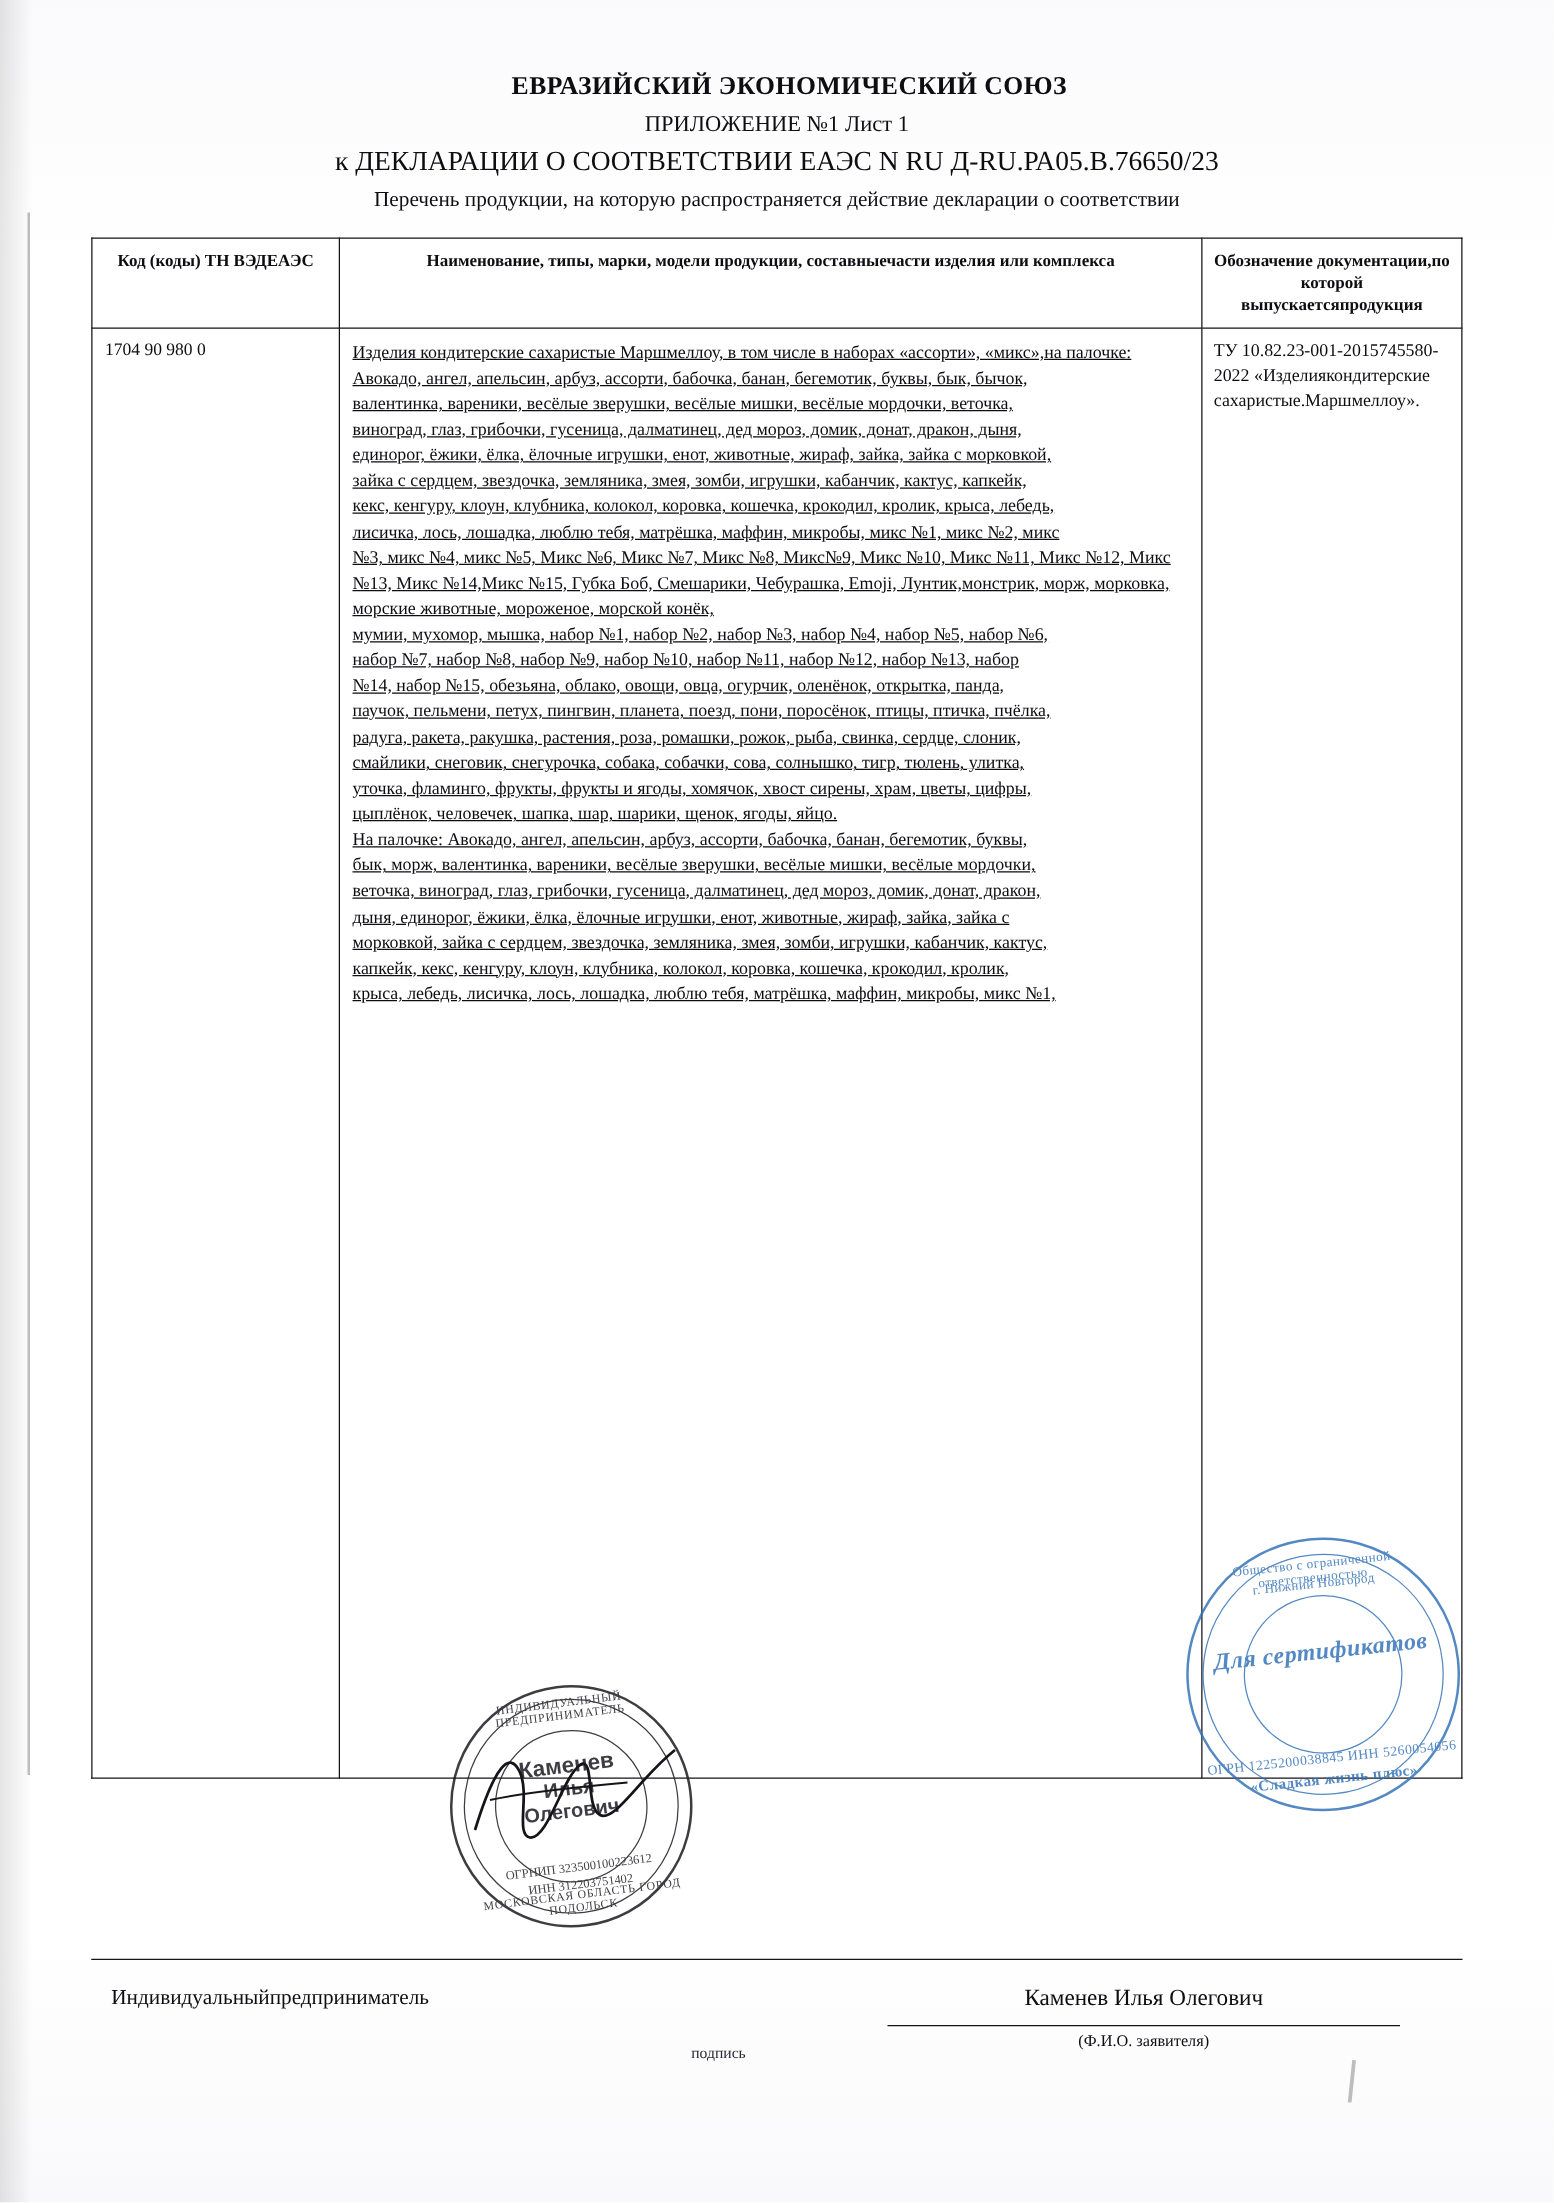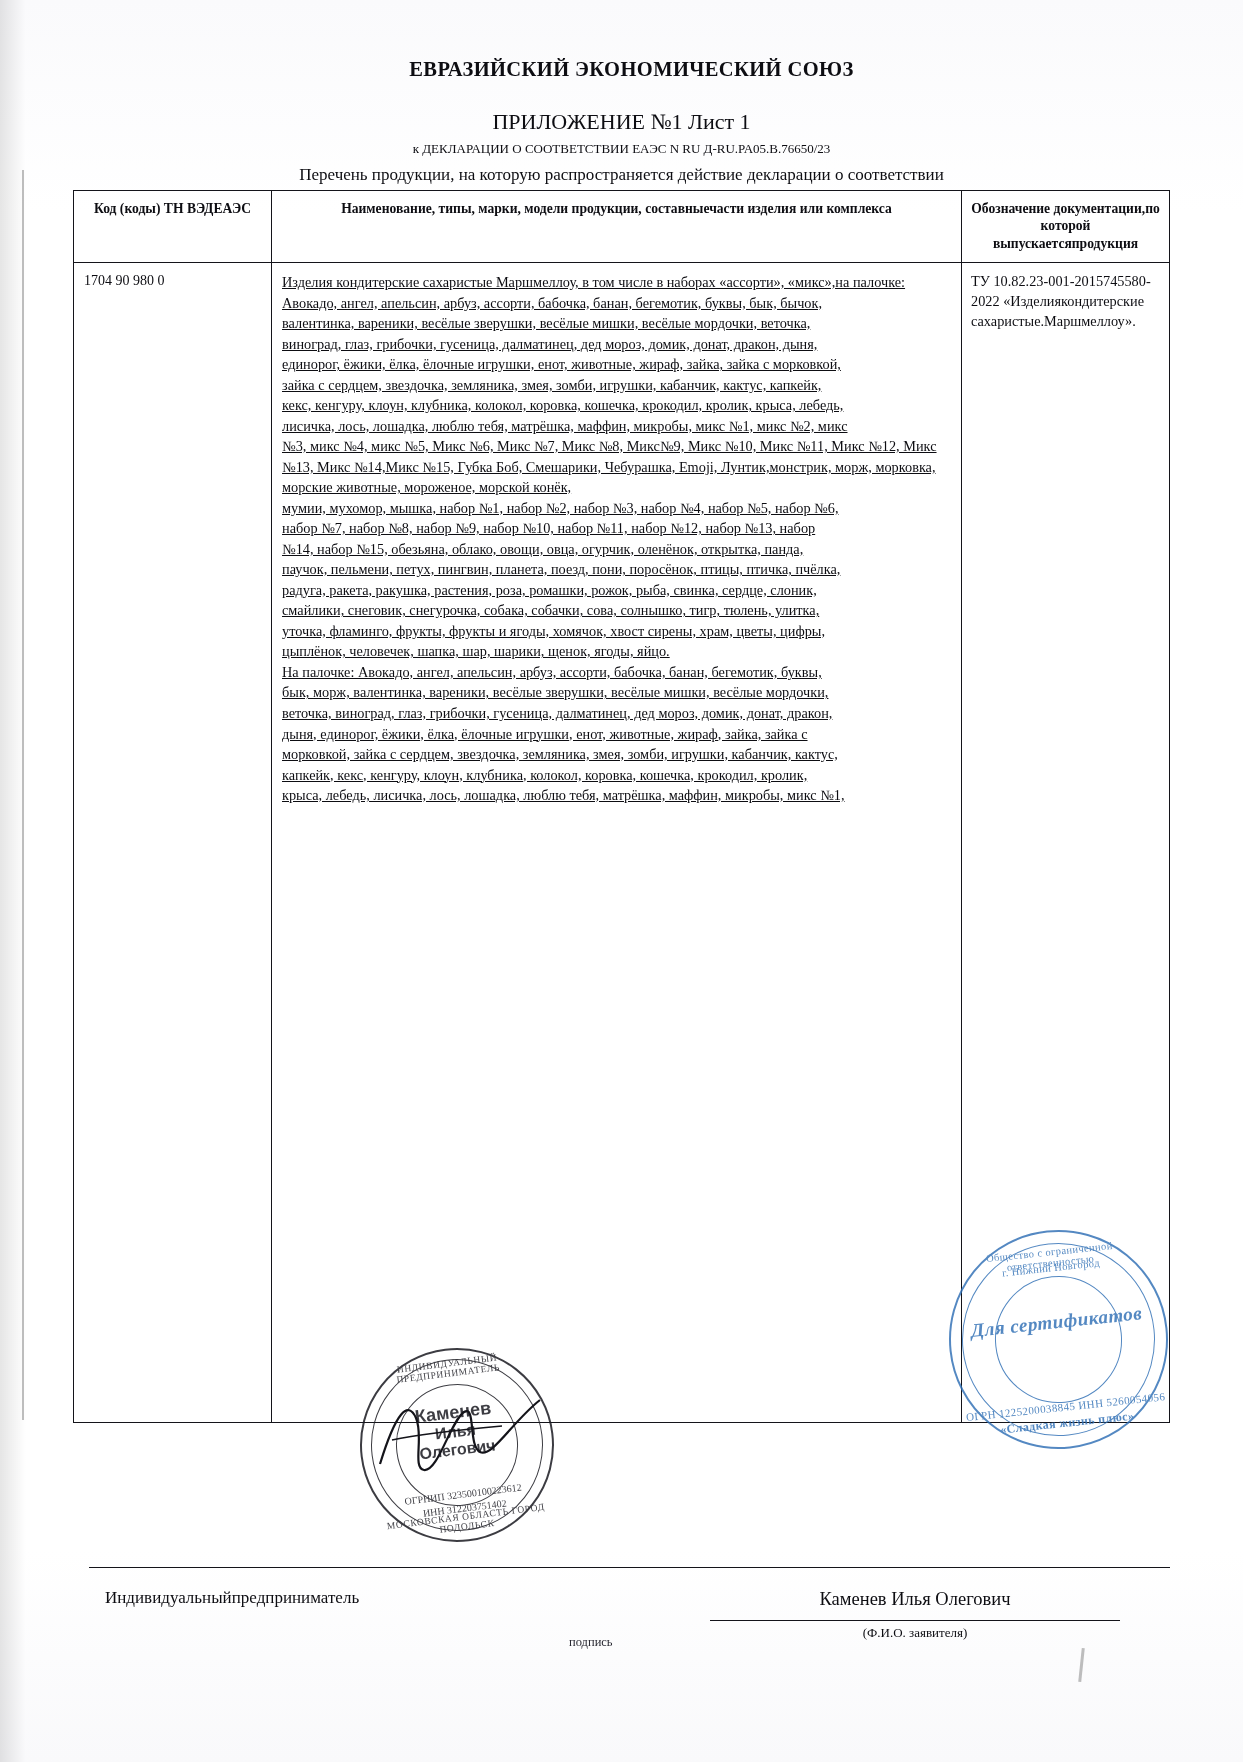--- a/index.html
+++ b/index.html
@@ -26,22 +26,22 @@
     position:absolute;left:22px;top:170px;width:2px;height:1250px;
     background:rgba(0,0,0,0.25);
   }
   .header{
     text-align:center;
     padding-top:58px;
   }
   .h-title{
     font-size:20.5px;font-weight:bold;letter-spacing:.4px;padding-left:20px;
   }
-  .h-sub1{font-size:22px;margin-top:28px;}
-  .h-sub2{font-size:13px;margin-top:6px;}
+  .h-sub1{font-size:18px;margin-top:8px;}
+  .h-sub2{font-size:22px;margin-top:6px;}
   .h-sub3{font-size:17px;margin-top:8px;}
 
   .table-wrap{
     position:absolute;
     left:73px;top:190px;width:1097px;
   }
   table.decl{
     width:100%;
     border-collapse:collapse;
     table-layout:fixed;
@@ -72,21 +72,21 @@
     height:1140px;
   }
   td.c3{
     font-size:14.3px;
     padding:9px 9px 6px 9px;
     line-height:1.38;
   }
   td.c2 p{margin:0;text-decoration:underline;}
   .footer{
     position:absolute;
-    left:89px;right:73px;top:1573px;
+    left:73px;right:73px;top:1573px;
     height:120px;
   }
   .footer-line{
     position:absolute;left:0;right:0;top:-6px;
     border-top:1.4px solid #14141a;
   }
   .applicant{
     position:absolute;left:16px;top:14px;
     font-size:17px;line-height:1.35;width:300px;
   }

